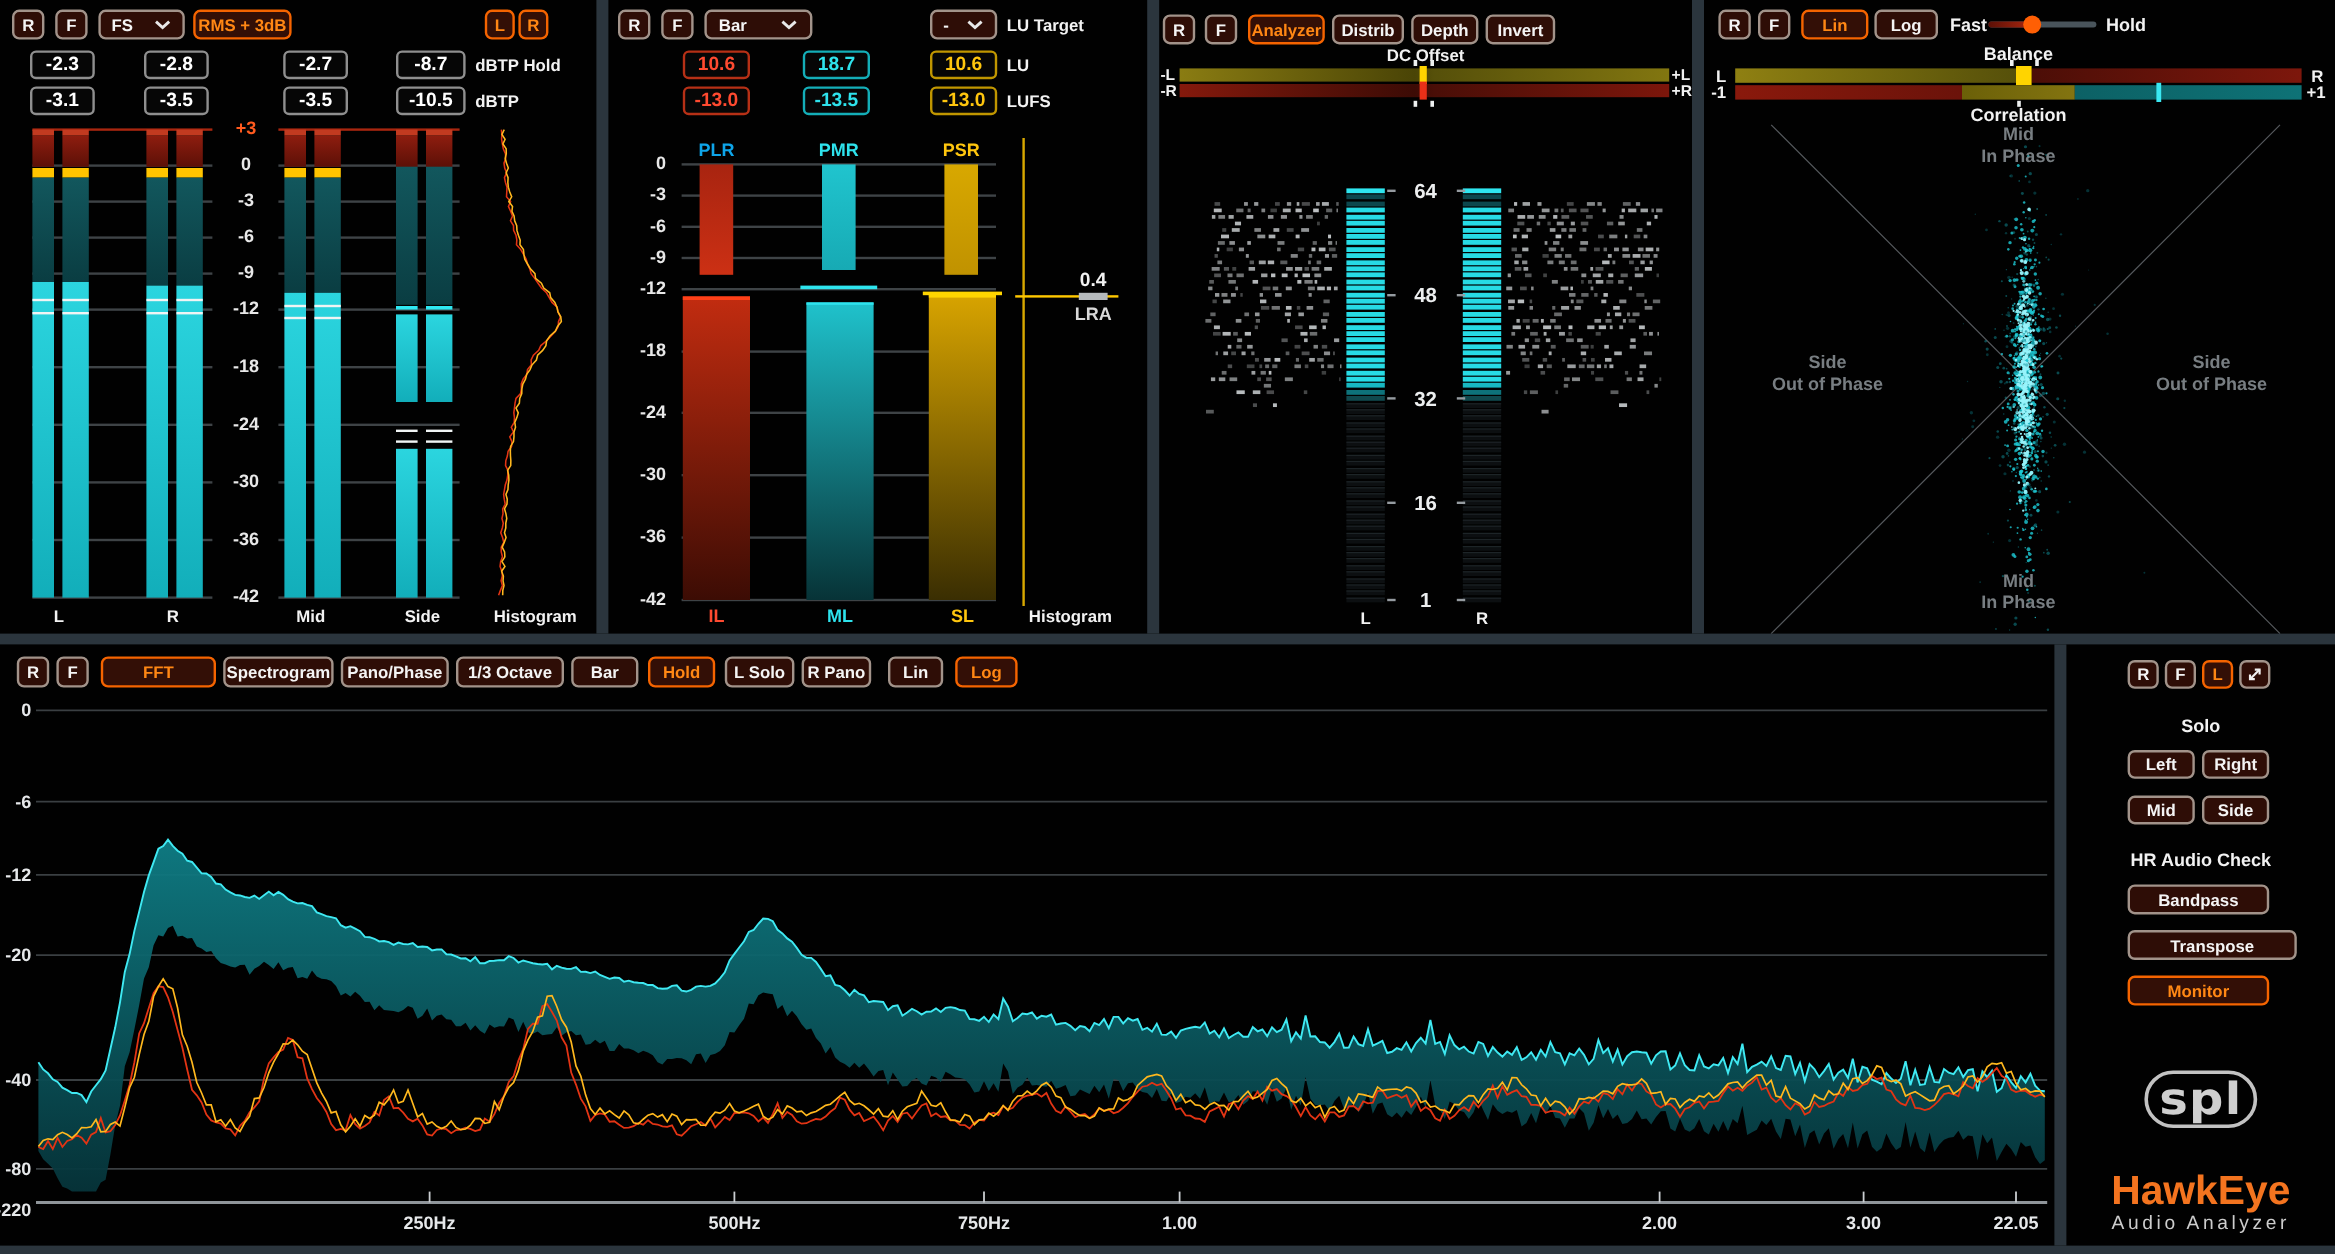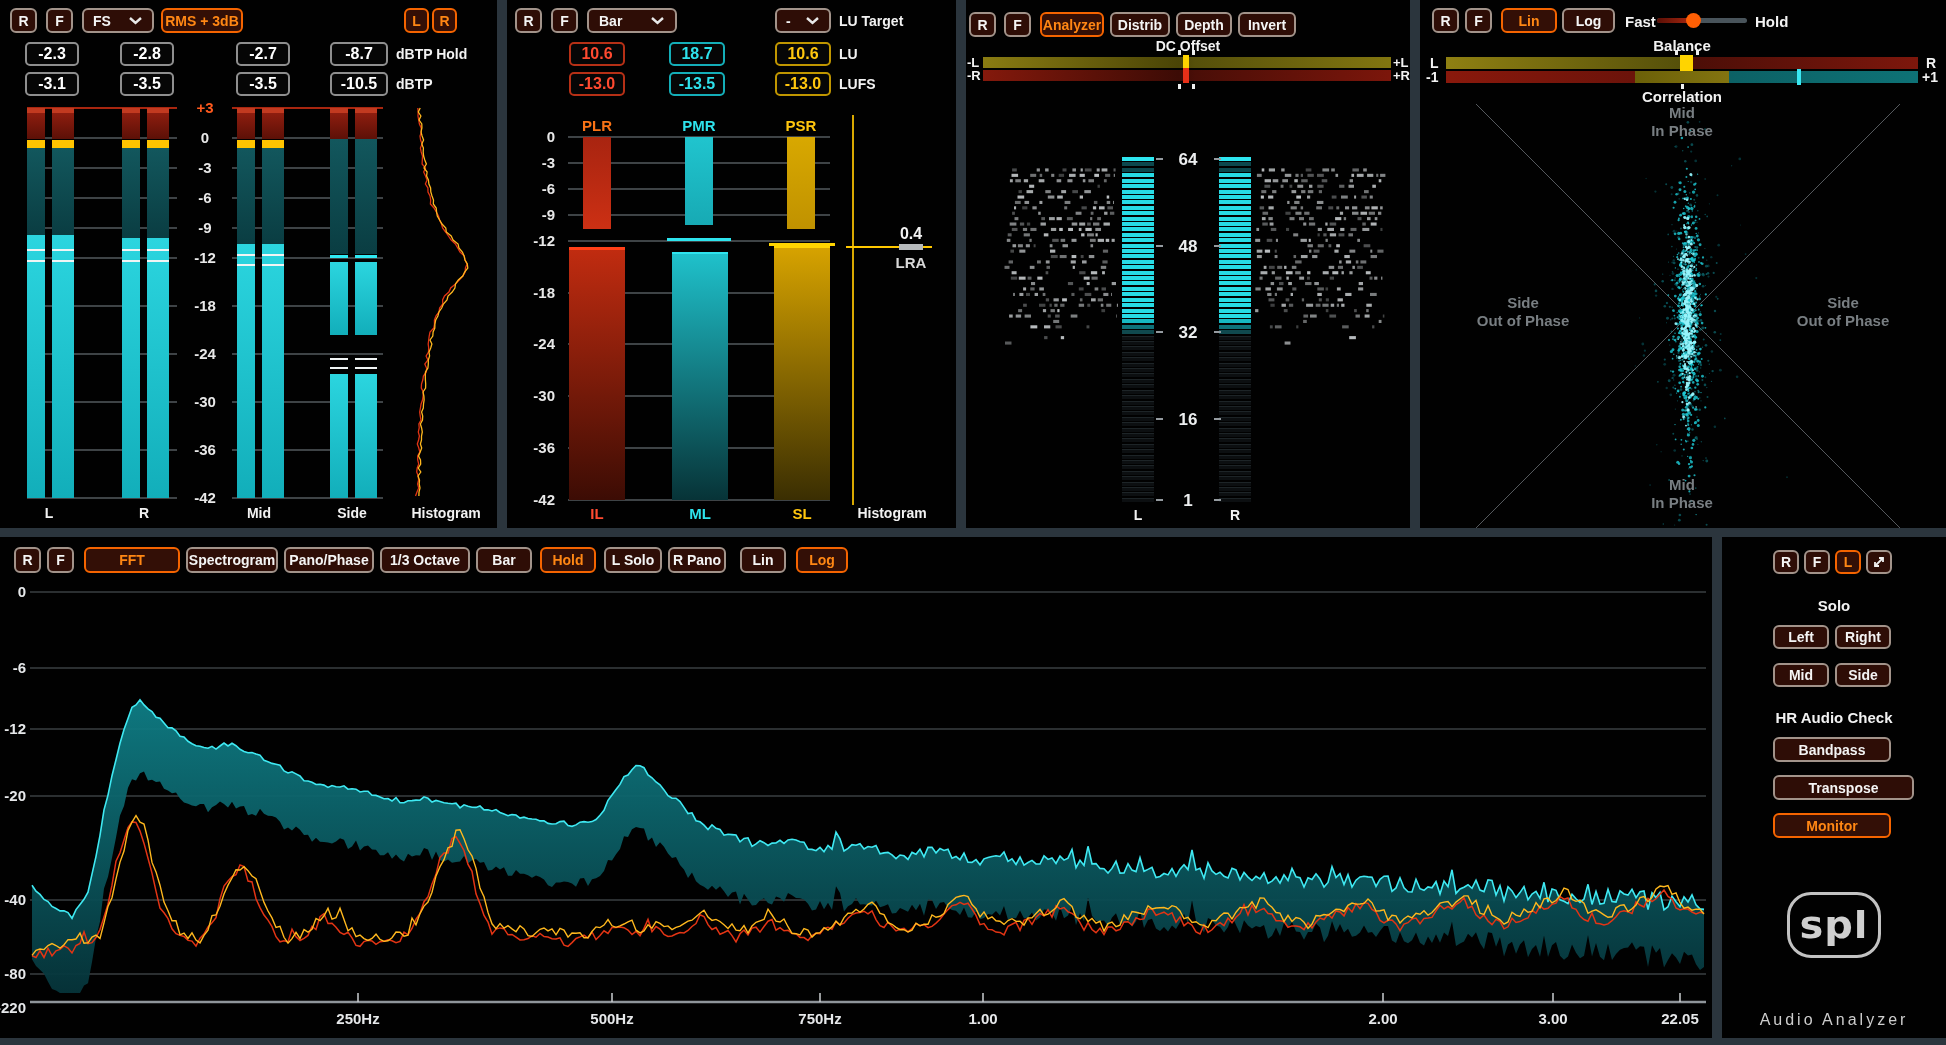--- a/index.html
+++ b/index.html
@@ -237,21 +237,21 @@
       <div style="position:absolute;left:6px;top:283.6px;width:42px;text-align:right;font-weight:bold;font-size:15px;color:#e8e8e8">-18</div>
       <div style="position:absolute;left:61px;top:343.4px;width:262px;height:2px;background:#3e4346"></div>
       <div style="position:absolute;left:6px;top:335.4px;width:42px;text-align:right;font-weight:bold;font-size:15px;color:#e8e8e8">-24</div>
       <div style="position:absolute;left:61px;top:395.3px;width:262px;height:2px;background:#3e4346"></div>
       <div style="position:absolute;left:6px;top:387.3px;width:42px;text-align:right;font-weight:bold;font-size:15px;color:#e8e8e8">-30</div>
       <div style="position:absolute;left:61px;top:447.1px;width:262px;height:2px;background:#3e4346"></div>
       <div style="position:absolute;left:6px;top:439.1px;width:42px;text-align:right;font-weight:bold;font-size:15px;color:#e8e8e8">-36</div>
       <div style="position:absolute;left:61px;top:499.0px;width:262px;height:2px;background:#3e4346"></div>
       <div style="position:absolute;left:6px;top:491.0px;width:42px;text-align:right;font-weight:bold;font-size:15px;color:#e8e8e8">-42</div>
       <div style="position:absolute;left:76px;top:137px;width:28px;height:91.6px;background:linear-gradient(180deg,#a82410,#cc3014)"></div>
-      <div style="position:absolute;left:60px;top:117px;width:60px;text-align:center;font-weight:bold;font-size:15px;color:#f97316">PLR</div>
+      <div style="position:absolute;left:60px;top:117px;width:60px;text-align:center;font-weight:bold;font-size:15px;color:#0ea5e9">PLR</div>
       <div style="position:absolute;left:178px;top:137px;width:28px;height:88.2px;background:linear-gradient(180deg,#20c4ce,#17aab4)"></div>
       <div style="position:absolute;left:162px;top:117px;width:60px;text-align:center;font-weight:bold;font-size:15px;color:#2ee2ec">PMR</div>
       <div style="position:absolute;left:280px;top:137px;width:28px;height:91.6px;background:linear-gradient(180deg,#d8a800,#c09200)"></div>
       <div style="position:absolute;left:264px;top:117px;width:60px;text-align:center;font-weight:bold;font-size:15px;color:#ffc60e">PSR</div>
       <div style="position:absolute;left:62px;top:246.8px;width:56px;height:253.2px;background:linear-gradient(180deg,#c22c10,#3c0c04)"></div>
       <div style="position:absolute;left:62px;top:246.8px;width:56px;height:3px;background:#ff4018"></div>
       <div style="position:absolute;left:62px;top:505px;width:56px;text-align:center;font-weight:bold;font-size:15px;color:#ff4a30">IL</div>
       <div style="position:absolute;left:165px;top:251.9px;width:56px;height:248.1px;background:linear-gradient(180deg,#1fc2cc,#073337)"></div>
       <div style="position:absolute;left:165px;top:251.9px;width:56px;height:2px;background:#2ee4ee"></div>
       <div style="position:absolute;left:165px;top:505px;width:56px;text-align:center;font-weight:bold;font-size:15px;color:#2ee2ec">ML</div>
@@ -2430,23 +2430,24 @@
   <div class="btn" style="left:51px;top:200px;width:118px;height:25px">
       <span>Bandpass</span>
     </div>
   <div class="btn" style="left:51px;top:238px;width:141px;height:25px">
       <span>Transpose</span>
     </div>
   <div class="btn on" style="left:51px;top:276px;width:118px;height:25px">
       <span>Monitor</span>
     </div>
 
-  <div class="abs" style="left:65px;top:355px;width:94px;height:66px;border:3px solid #c2c2c2;border-radius:24px;display:flex;align-items:center;justify-content:center">
+  <div class="abs" style="left:65px;top:355px;width:94px;height:48px;border:3px solid #c2c2c2;border-radius:24px;display:flex;align-items:center;justify-content:center">
     <span style="font-family:'DejaVu Sans',sans-serif;font-weight:bold;font-size:40px;color:#cfcfcf;letter-spacing:1px;transform:scaleY(.92)">spl</span>
   </div>
+  <div class="abs ctr" style="left:0;top:436px;width:224px;font-size:34px;font-weight:600;color:#f4741f;font-family:'Liberation Sans',sans-serif">HawkEye</div>
   <div class="abs ctr" style="left:0;top:474px;width:224px;font-size:16px;color:#cdcdcd;letter-spacing:3px">Audio Analyzer</div>
 </section>
 
 <div class="divider" style="left:497px;top:0;width:10px;height:528px"></div>
 <div class="divider" style="left:956px;top:0;width:10px;height:528px"></div>
 <div class="divider" style="left:1410px;top:0;width:10px;height:528px"></div>
 <div class="divider" style="left:0;top:528px;width:1946px;height:9px"></div>
 <div class="divider" style="left:1712px;top:537px;width:10px;height:501px"></div>
 <div class="divider" style="left:0;top:1038px;width:1946px;height:7px"></div>
 

